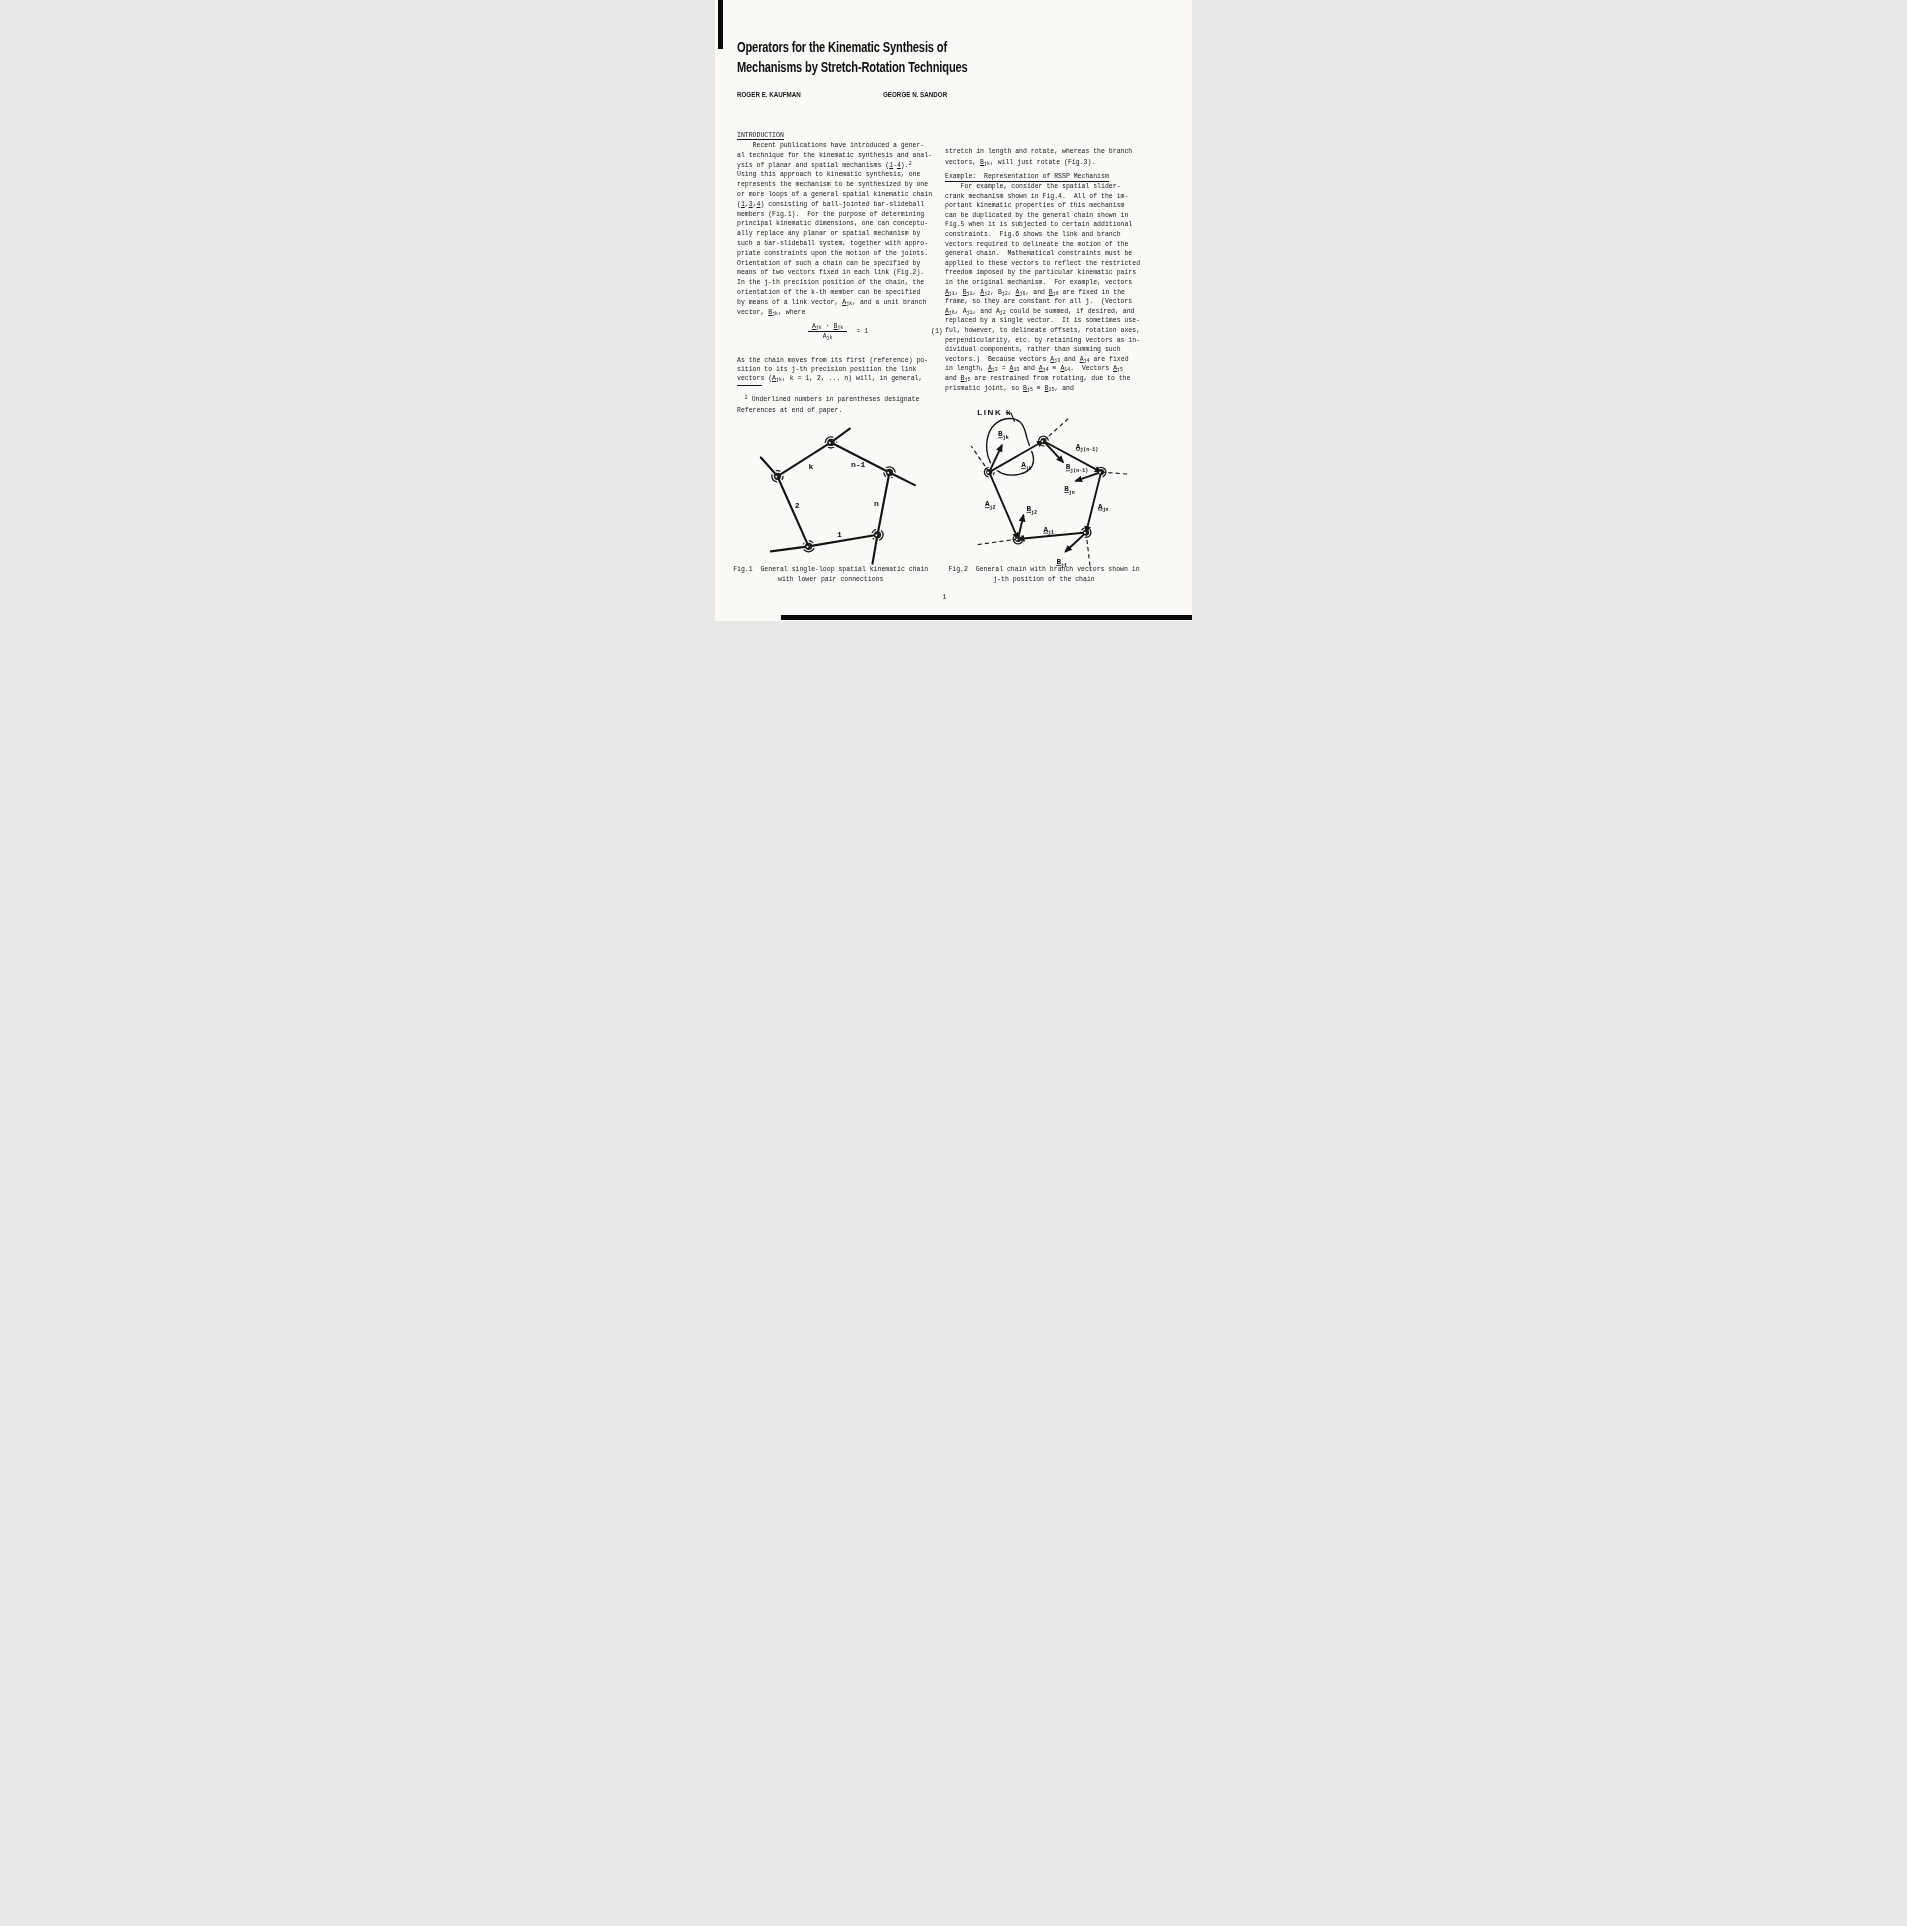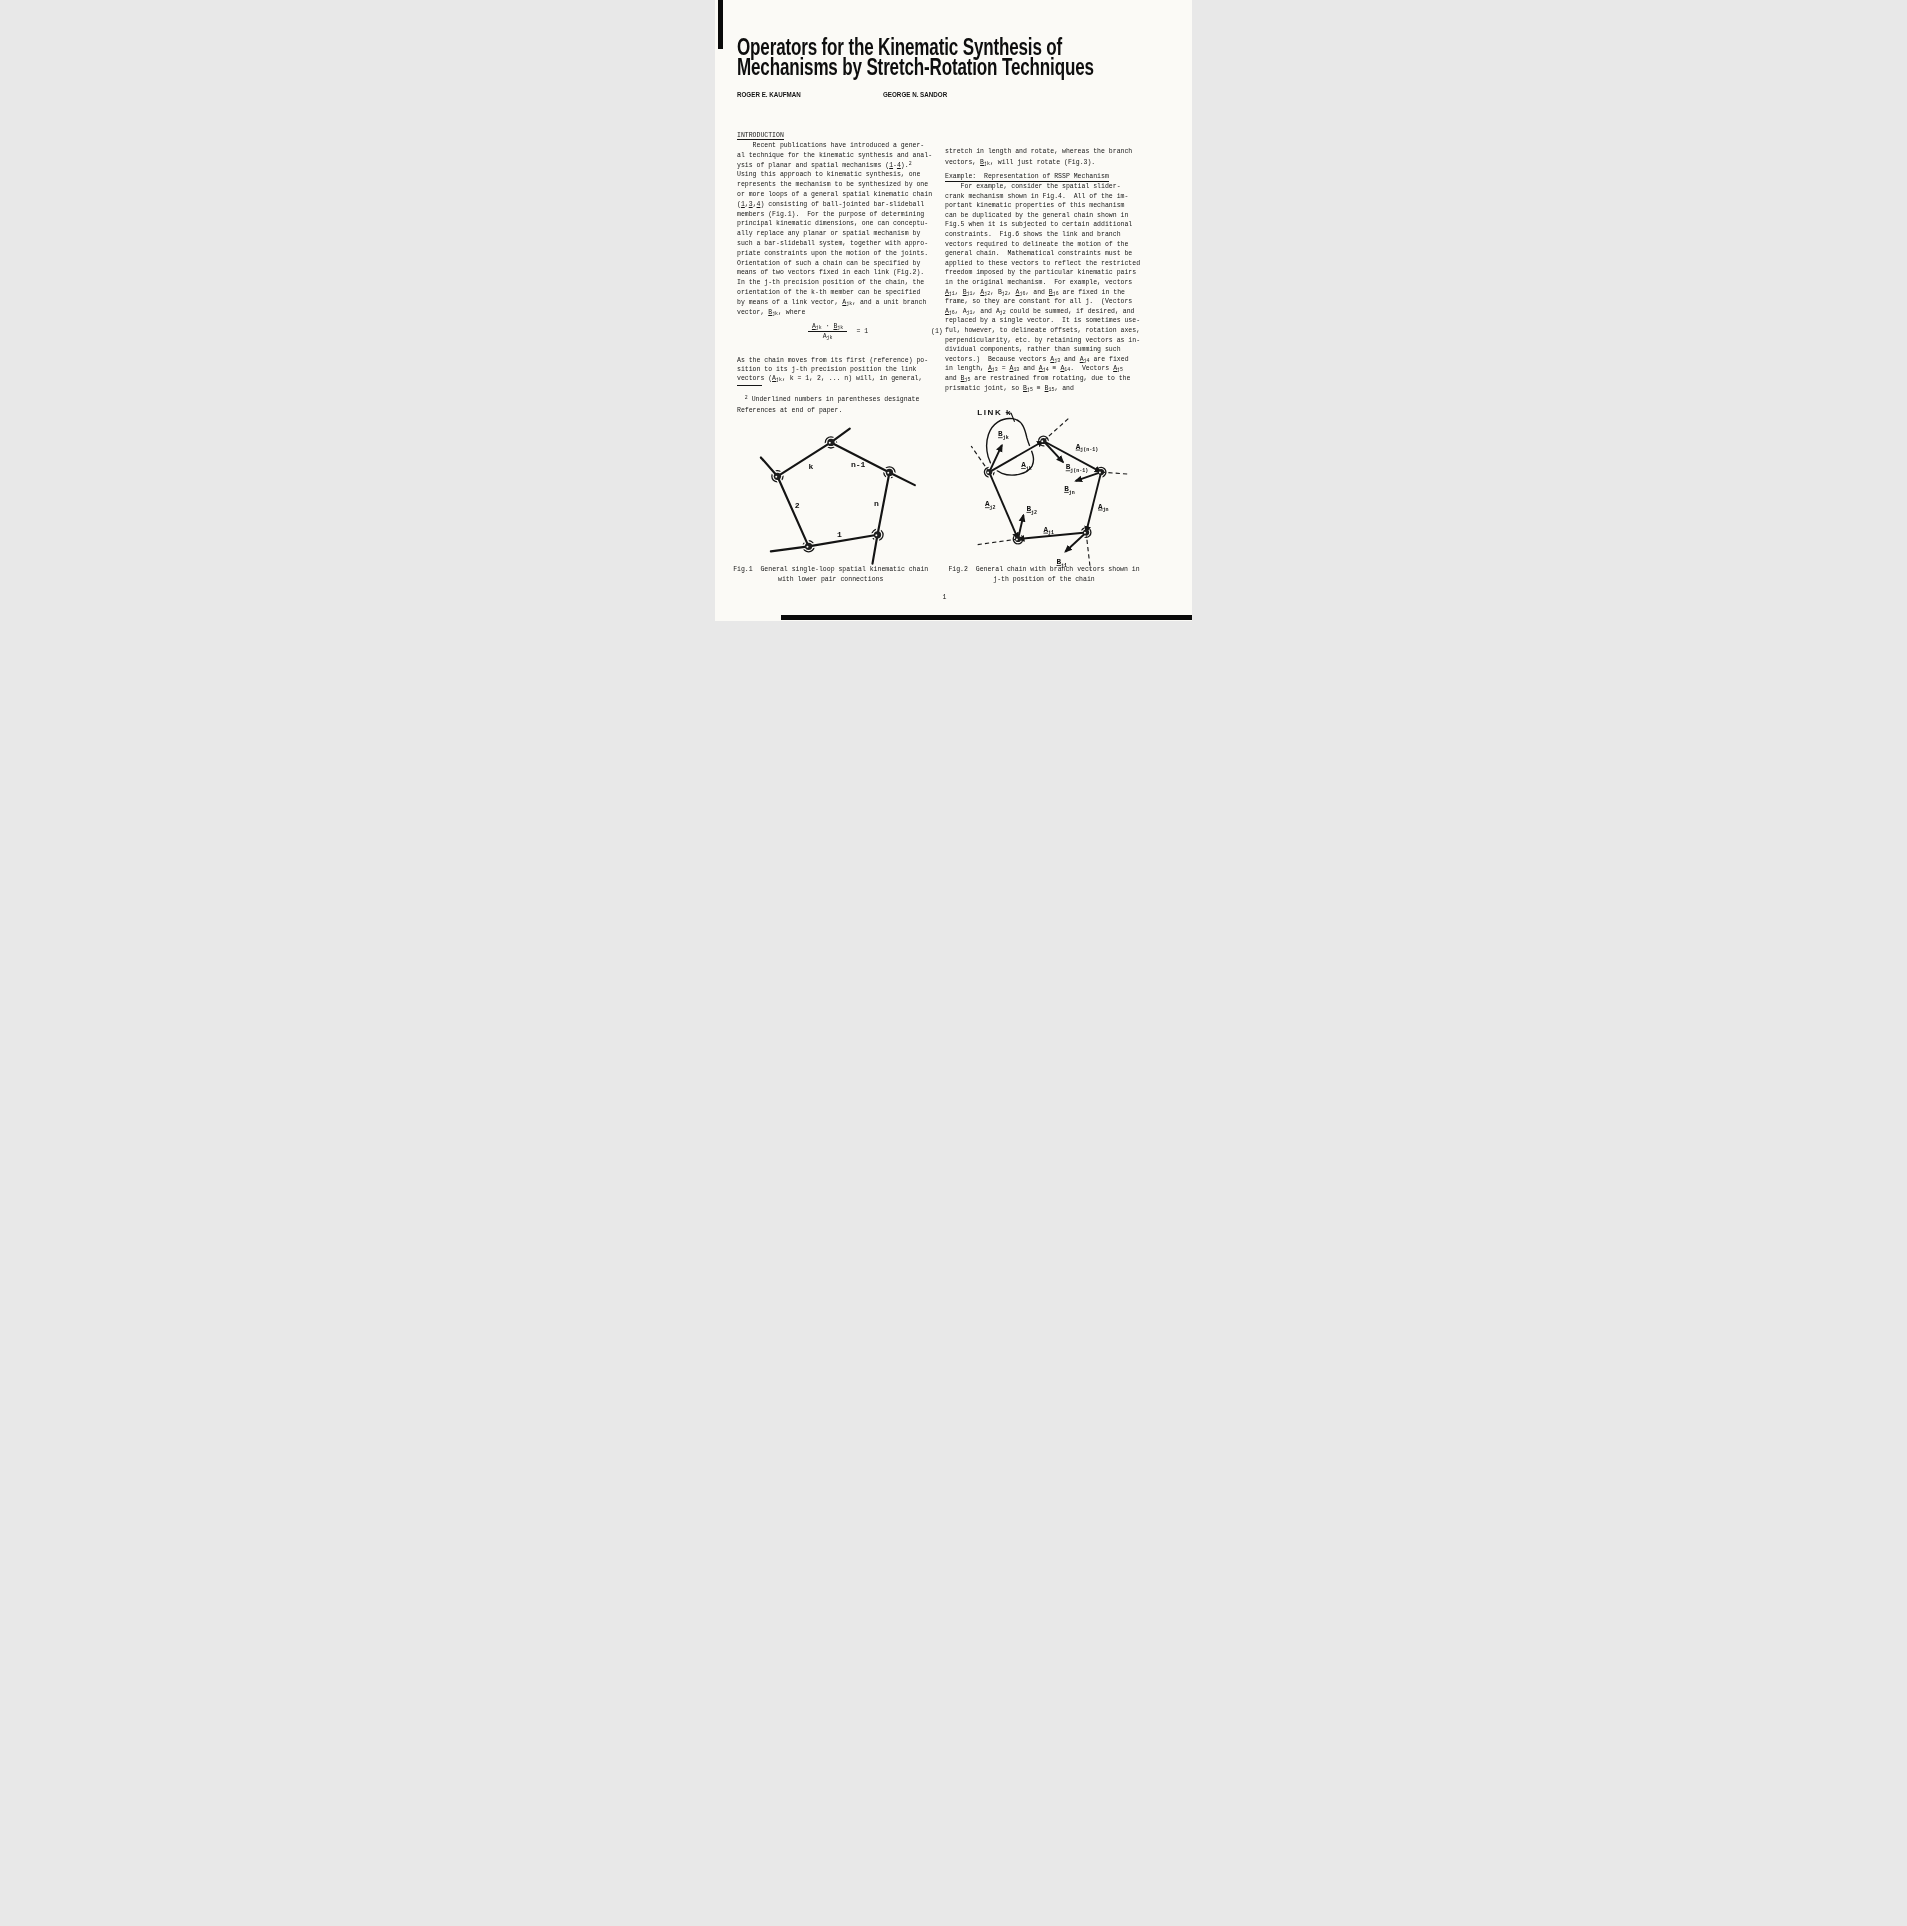--- a/index.html
+++ b/index.html
@@ -3,21 +3,21 @@
 <meta charset="utf-8">
 <style>
   html,body{margin:0;padding:0;background:#e8e8e8;}
   .page{position:relative;width:477px;height:621px;margin:0 auto;background:#fbfaf6;overflow:hidden;
         font-family:"Liberation Mono","DejaVu Sans Mono",monospace;color:#161616;}
   
   .scan-bar-topleft{position:absolute;left:2.7px;top:0;width:5.8px;height:49px;background:#0a0a0a;}
   .scan-bar-bottom{position:absolute;left:66px;right:0;top:615px;height:5px;background:#0a0a0a;}
   
   .title{position:absolute;left:22px;top:37px;font-family:"Liberation Sans","DejaVu Sans",sans-serif;
-         font-weight:bold;font-size:23px;line-height:20px;color:#0e0e0e;letter-spacing:-0.2px;}
+         font-weight:bold;font-size:15px;line-height:20px;color:#0e0e0e;letter-spacing:-0.2px;}
   .title-line{display:block;transform:scaleX(0.74);transform-origin:0 50%;white-space:nowrap;}
   
   .authors{position:absolute;left:22px;top:91px;width:270px;font-family:"Liberation Sans","DejaVu Sans",sans-serif;
            font-weight:bold;font-size:7.1px;color:#141414;}
   .author{position:absolute;top:0;white-space:nowrap;transform:scaleX(0.88);transform-origin:0 50%;}
   .author.a0{left:0;}
   .author.a1{left:146px;}
   
   .col{position:absolute;width:206px;font-size:6.5px;}
   .col.left{left:22px;top:131px;}

